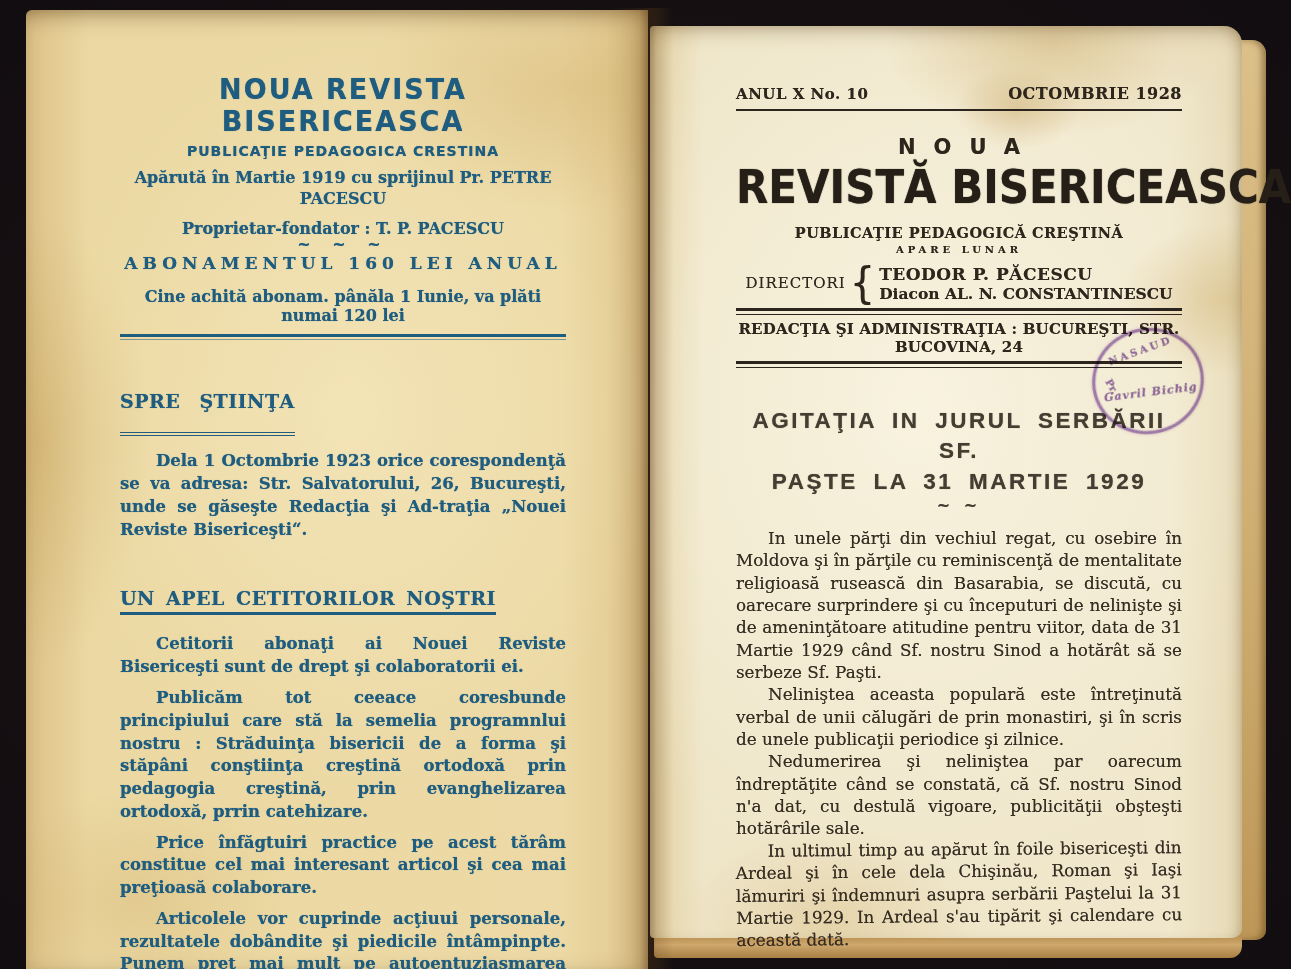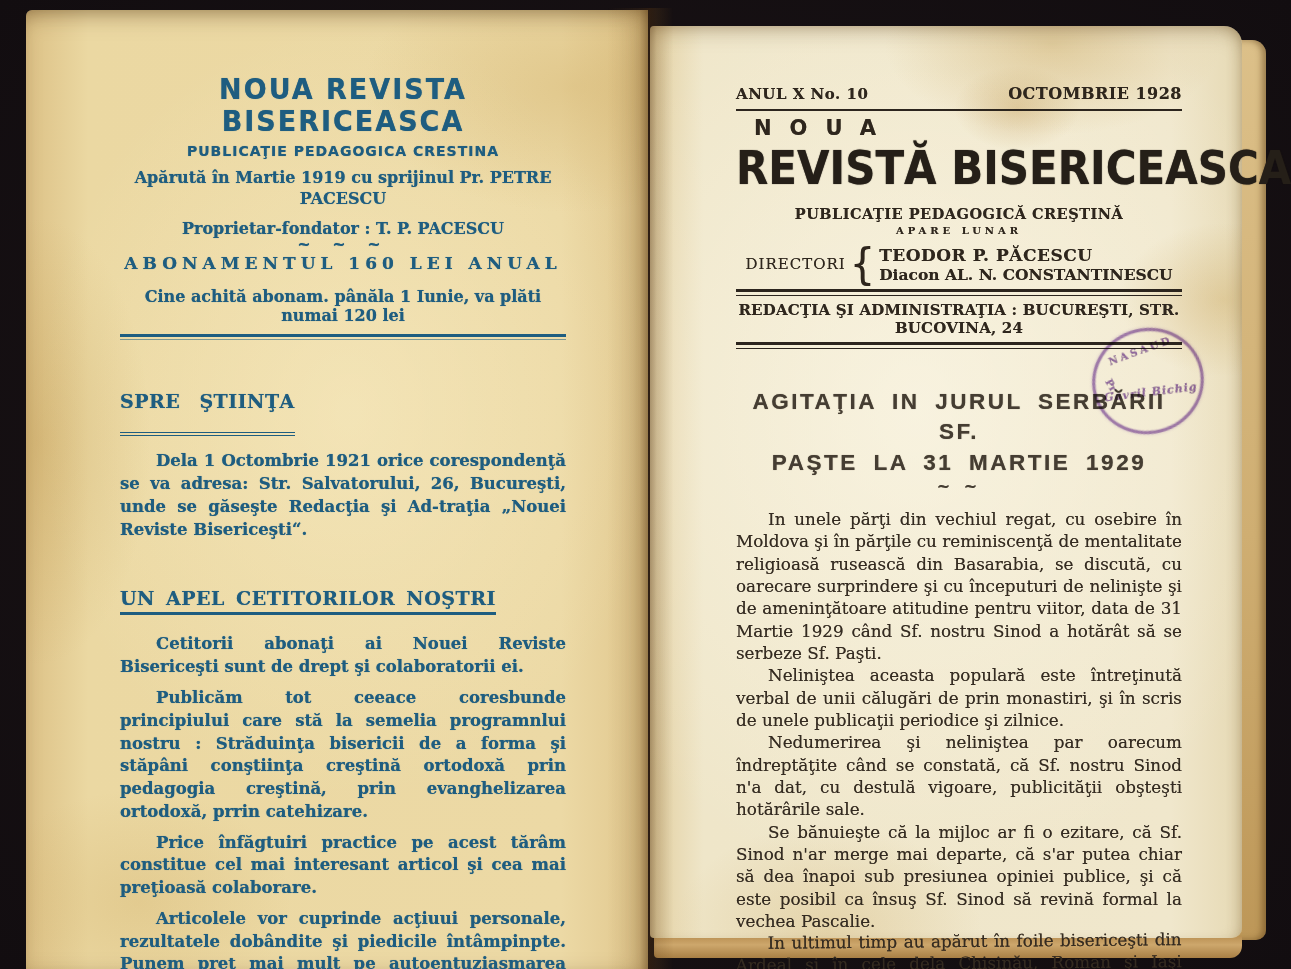--- a/index.html
+++ b/index.html
@@ -62,21 +62,21 @@
       radial-gradient(ellipse 520px 620px at 45% 42%, rgba(255,252,240,.55), transparent 78%),
       linear-gradient(90deg,#e2cfa0,#efe6c9 9%,#f0e7cc 88%,#e6d9b4),
       #ede3c4;
     box-shadow:inset 0 12px 22px -12px rgba(90,60,20,.5), inset -8px 0 16px -10px rgba(110,80,30,.45);}
   .rp-content{position:absolute;left:86px;top:58px;width:446px;color:#2e261d;
     text-shadow:0 0 .6px rgba(45,35,25,.6);}
   .rp-header{display:flex;justify-content:space-between;align-items:baseline;
     font-weight:bold;font-size:15px;letter-spacing:.5px;}
   .rp-date{font-size:16px;}
   .rp-rule1{margin-top:6px;border-top:2.5px solid #2c251e;}
-  .rp-noua{margin-top:5px;font-family:"DejaVu Sans",sans-serif;
+  .rp-noua{margin-top:24px;text-align:center;font-family:"DejaVu Sans",sans-serif;
     font-weight:bold;font-size:21px;letter-spacing:18px;padding-left:18px;}
   .rp-bigtitle{margin-top:4px;text-align:center;font-family:"DejaVu Sans",sans-serif;
     font-weight:bold;font-size:42px;color:#251f18;transform:scaleY(1.1);
     letter-spacing:0;white-space:nowrap;text-shadow:0 0 1px rgba(30,25,18,.8);}
   .rp-subtitle{margin-top:12px;text-align:center;font-weight:bold;font-size:14.5px;letter-spacing:.5px;}
   .rp-freq{margin-top:3px;text-align:center;font-weight:bold;font-size:10px;letter-spacing:4px;}
   .rp-directors{margin-top:8px;display:flex;justify-content:center;align-items:center;gap:4px;}
   .rp-dir-label{font-size:15px;letter-spacing:1px;}
   .rp-brace{font-family:"DejaVu Sans",sans-serif;font-size:40px;font-weight:normal;
     transform:scaleY(1.05);line-height:40px;}
@@ -127,21 +127,21 @@
       <div class="lp-line">Apărută în Martie 1919 cu sprijinul Pr. PETRE PACESCU</div>
       <div class="lp-line">Proprietar-fondator : T. P. PACESCU</div>
       <div class="lp-orn">~ ~ ~</div>
       <div class="lp-abon">ABONAMENTUL 160 LEI ANUAL</div>
       <div class="lp-note">Cine achită abonam. pânăla 1 Iunie, va plăti numai 120 lei</div>
       <div class="lp-rule"></div>
 
       <div class="lp-sec1">
         <span class="lp-heading">SPRE ŞTIINŢA</span>
         <div class="lp-body">
-          <p>Dela 1 Octombrie 1921 orice corespondenţă se va adresa: Str. Salvatorului, 26, Bucureşti, unde se găseşte Redacţia şi Ad-traţia „Nouei Reviste Bisericeşti“.</p>
+          <p>Dela 1 Octombrie 1923 orice corespondenţă se va adresa: Str. Salvatorului, 26, Bucureşti, unde se găseşte Redacţia şi Ad-traţia „Nouei Reviste Bisericeşti“.</p>
         </div>
       </div>
 
       <div class="lp-sec2">
         <span class="lp-heading2">UN APEL CETITORILOR NOŞTRI</span>
         <div class="lp-body2">
           <p>Cetitorii abonaţi ai Nouei Reviste Bisericeşti sunt de drept şi colaboratorii ei.</p>
           <p>Publicăm tot ceeace coresbunde principiului care stă la semelia programnlui nostru : Străduinţa bisericii de a forma şi stăpâni conştiinţa creştină ortodoxă prin pedagogia creştină, prin evanghelizarea ortodoxă, prrin catehizare.</p>
           <p>Price înfăgtuiri practice pe acest tărâm constitue cel mai interesant articol şi cea mai preţioasă colaborare.</p>
           <p>Articolele vor cuprinde acţiuui personale, rezultatele dobândite şi piedicile întâmpinpte. Punem preţ mai mult pe autoentuziasmarea fiecăruia, pe lucrarea din iniţiativă personală, decât pe lucrarea impusă prin colectivitate.</p>
@@ -178,21 +178,20 @@
       <div class="rp-article-title">
         <div>AGITAŢIA IN JURUL SERBĂRII SF.</div>
         <div>PAŞTE LA 31 MARTIE 1929</div>
       </div>
       <div class="rp-orn">~ ~</div>
 
       <div class="rp-body">
         <p>In unele părţi din vechiul regat, cu osebire în Moldova şi în părţile cu reminiscenţă de mentalitate religioasă rusească din Basarabia, se discută, cu oarecare surprindere şi cu începuturi de nelinişte şi de ameninţătoare atitudine pentru viitor, data de 31 Martie 1929 când Sf. nostru Sinod a hotărât să se serbeze Sf. Paşti.</p>
         <p>Neliniştea aceasta populară este întreţinută verbal de unii călugări de prin monastiri, şi în scris de unele publicaţii periodice şi zilnice.</p>
         <p>Nedumerirea şi neliniştea par oarecum îndreptăţite când se constată, că Sf. nostru Sinod n'a dat, cu destulă vigoare, publicităţii obşteşti hotărârile sale.</p>
-        <p>Se bănuieşte că la mijloc ar fi o ezitare, că Sf. Sinod n'ar merge mai departe, că s'ar putea chiar să dea înapoi sub presiunea opiniei publice, şi că este posibil ca însuş Sf. Sinod să revină formal la vechea Pascalie.</p>
         <p class="tilt1">In ultimul timp au apărut în foile bisericeşti din Ardeal şi în cele dela Chişinău, Roman şi Iaşi lămuriri şi îndemnuri asupra serbării Paştelui la 31 Martie 1929. In Ardeal s'au tipărit şi calendare cu această dată.</p>
 
       </div>
 
       <div class="stamp">
         <div class="stamp-ring"></div>
         <span class="stamp-top">NASAUD</span>
         <span class="stamp-left">Pr.</span>
         <span class="stamp-bottom">Gavril Bichig</span>
       </div>

